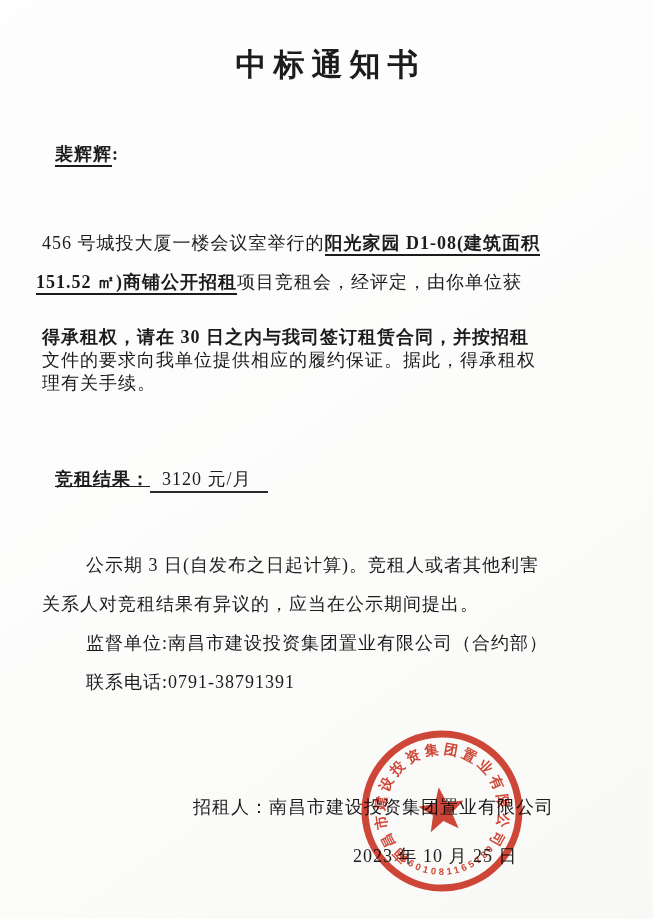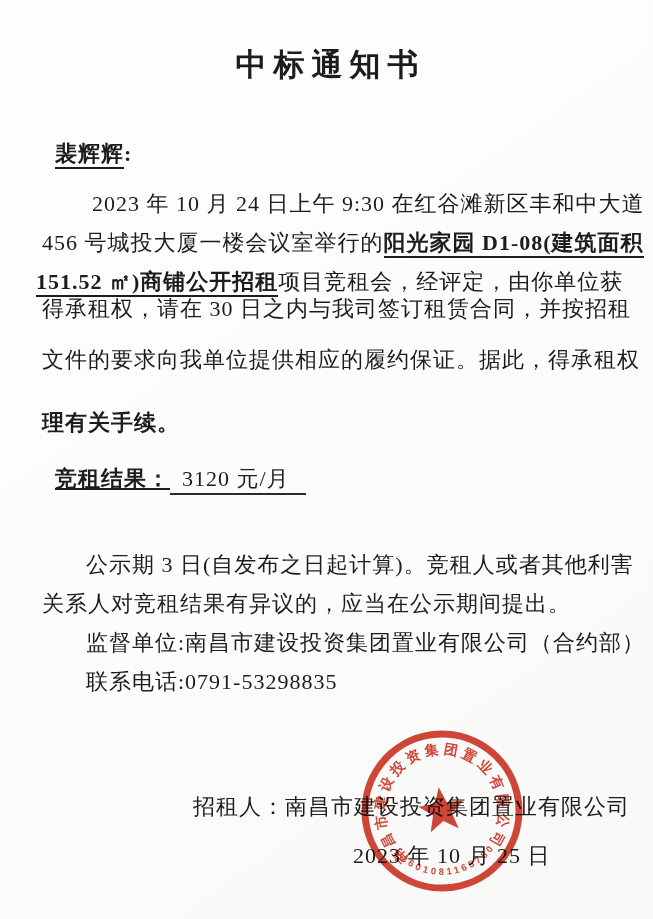--- a/index.html
+++ b/index.html
@@ -12,30 +12,30 @@
     color:#1c1c1c;
     overflow:hidden;
     padding-left:8px;
   }
   .doc-title {
     position:absolute; top:44px; left:0; width:100%;
     text-align:center; font-size:31px; font-weight:700; letter-spacing:7px;
   }
   .line {
     position:absolute; white-space:nowrap;
-    font-size:22px; letter-spacing:1px; line-height:30px;text-align:right;
+    font-size:18px; letter-spacing:1px; line-height:30px;text-align:right;
   }
   .addr { top:139px; left:55px; font-weight:700; }
   .addr .name { border-bottom:2px solid #1c1c1c; padding-bottom:1px; }
   .l-p1a { top:189px; left:42px; padding-left:50px; }
   .l-p1b { top:228px; left:42px; }
   .l-p1c { top:267px; left:36px; }
-  .l-p1d { top:294px; left:42px; }
+  .l-p1d { top:322px; left:42px;font-weight:bold; }
   .l-p1e { top:345px; left:42px; }
-  .l-p1f { top:408px; left:42px;font-weight:bold; }
+  .l-p1f { top:368px; left:42px; }
   .bu { font-weight:700; border-bottom:2px solid #1c1c1c; padding-bottom:1px;font-family:Liberation Serif, serif; }
   .l-result { top:464px; left:55px; }
   .result-label { font-weight:700;text-decoration:underline; }
   .result-value { border-bottom:2px solid #2a2a2a; padding:0 16px 2px 12px; }
   .l-p2a { top:550px; left:42px; padding-left:44px; }
   .l-p2b { top:589px; left:42px; }
   .l-p2c { top:628px; left:42px; padding-left:44px; }
   .l-p2d { top:667px; left:42px; padding-left:44px; }
   .l-lessor { top:792px; left:193px; }
   .l-date   { top:841px; left:353px; }
@@ -52,35 +52,34 @@
 <body>
 
 <div class="page">
 
   <div class="doc-title">中标通知书</div>
 
   <div class="line addr">
     <span class="name">裴辉辉</span><span>:</span>
   </div>
 
-  <div class="line l-p1a">2023 年 10 月 24 日上午 9:30 在红谷滩新区丰和中大道</div>
   <div class="line l-p1b"><span>456 号城投大厦一楼会议室举行的</span><span class="bu">阳光家园 D1-08(建筑面积</span></div>
   <div class="line l-p1c"><span class="bu">151.52 ㎡)商铺公开招租</span><span>项目竞租会，经评定，由你单位获</span></div>
   <div class="line l-p1d">得承租权，请在 30 日之内与我司签订租赁合同，并按招租</div>
   <div class="line l-p1e">文件的要求向我单位提供相应的履约保证。据此，得承租权</div>
   <div class="line l-p1f">理有关手续。</div>
 
   <div class="line l-result">
     <span class="result-label">竞租结果：</span><span class="result-value">3120 元/月</span>
   </div>
 
   <div class="line l-p2a">公示期 3 日(自发布之日起计算)。竞租人或者其他利害</div>
   <div class="line l-p2b">关系人对竞租结果有异议的，应当在公示期间提出。</div>
   <div class="line l-p2c">监督单位:南昌市建设投资集团置业有限公司（合约部）</div>
-  <div class="line l-p2d">联系电话:0791-53298835</div>
+  <div class="line l-p2d">联系电话:0791-38791391</div>
 
   <div class="line l-lessor">招租人：南昌市建设投资集团置业有限公司</div>
   <div class="line l-date">2023 年 10 月 25 日</div>
 
   <svg class="seal" viewBox="0 0 172 172" xmlns="http://www.w3.org/2000/svg">
     <defs>
       <path id="arcTop" d="M 42.3,122.6 A 57,57 0 1 1 129.7,122.6" fill="none"></path>
       <path id="arcBot" d="M 30.6,118 A 64,64 0 0 0 141.4,118" fill="none"></path>
     </defs>
     <g transform="rotate(-8 86 86)" fill="#cf3928">

